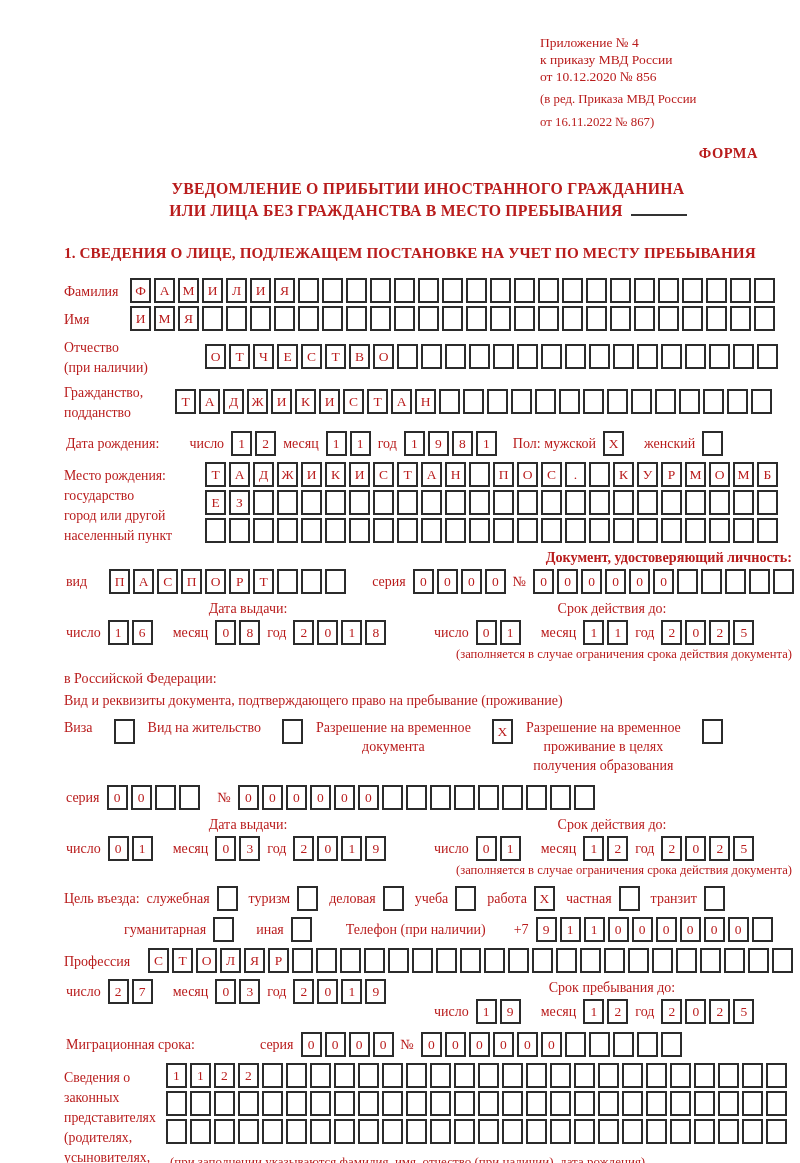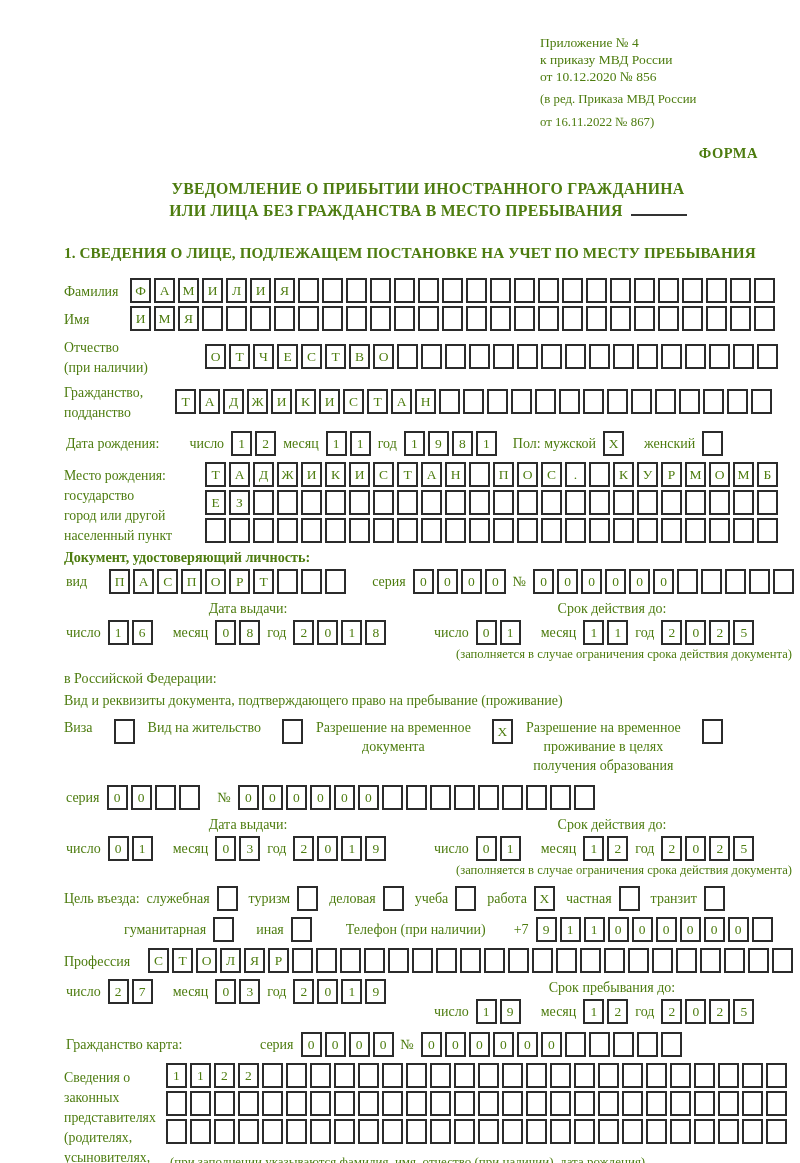--- a/index.html
+++ b/index.html
@@ -1,17 +1,17 @@
 <!DOCTYPE html>
 <html><head>
 <meta charset="utf-8">
 <style>
   html,body{margin:0;padding:0;background:#e8e8e8;}
   .page{
-    width:800px;height:1163px;margin:0 auto;background:#ffffff;color:#4d7c0f;
+    width:800px;height:1163px;margin:0 auto;background:#ffffff;color:#b91c1c;
     font-family:"Liberation Serif","DejaVu Serif",serif;font-size:14px;
     box-sizing:border-box;padding:34px 8px 0 64px;overflow:hidden;position:relative;
   }
   .appendix{width:230px;margin-left:auto;margin-right:22px;line-height:17px;font-size:13.5px;}
   .appendix .rev{margin-top:6px;font-size:12.8px;}
   .forma{text-align:right;padding-right:34px;font-weight:bold;margin-top:14px;letter-spacing:.5px;font-size:14.5px;}
   .title{text-align:center;font-weight:bold;font-size:15.8px;margin-top:16px;line-height:22px;letter-spacing:.2px;}
   .blank{display:inline-block;width:56px;height:13px;border-bottom:2px solid #333;margin-left:8px;}
   .sec{font-weight:bold;font-size:15.2px;margin-top:22px;letter-spacing:.1px;white-space:nowrap;}
 
@@ -37,21 +37,21 @@
   .dp-t{text-align:center;line-height:17px;margin-bottom:3px;}
   .note{text-align:right;font-size:12.6px;margin-top:2px;line-height:15px;}
 
   .opts{display:flex;align-items:flex-start;margin-top:6px;gap:13px;}
   .opt{display:flex;align-items:flex-start;gap:21px;}
   .opt .ol{text-align:center;line-height:19px;white-space:nowrap;}
   .opt .box{margin-top:1px;}
 
   .purpose{display:flex;align-items:center;gap:7px;white-space:nowrap;}
   .purpose .box{margin-right:4px;}
-  .centerbold{font-weight:bold;text-align:left;margin-top:3px;font-size:14.2px;}
+  .centerbold{font-weight:bold;text-align:right;margin-top:3px;font-size:14.2px;}
   .intro{line-height:22px;margin-top:6px;}
   .caption{font-size:13px;margin-top:10px;padding-left:118px;white-space:nowrap;}
 </style>
 </head>
 <body>
 
 <div class="page">
 
   <div class="appendix">
     <div>Приложение № 4</div>
@@ -645,21 +645,21 @@
             <span class="cell">0</span>
             <span class="cell">2</span>
             <span class="cell">5</span>
           </span>
       </div>
     </div>
   </div>
 
   <div class="row mt8">
     <div class="dg">
-      <span class="word w150">Гражданство карта:</span>
+      <span class="word w150">Миграционная срока:</span>
       <span style="width:30px"></span>
       <span class="word">серия</span>
       <span class="cells">
           <span class="cell">0</span>
           <span class="cell">0</span>
           <span class="cell">0</span>
           <span class="cell">0</span>
         </span>
       <span class="word">№</span>
       <span class="cells">

